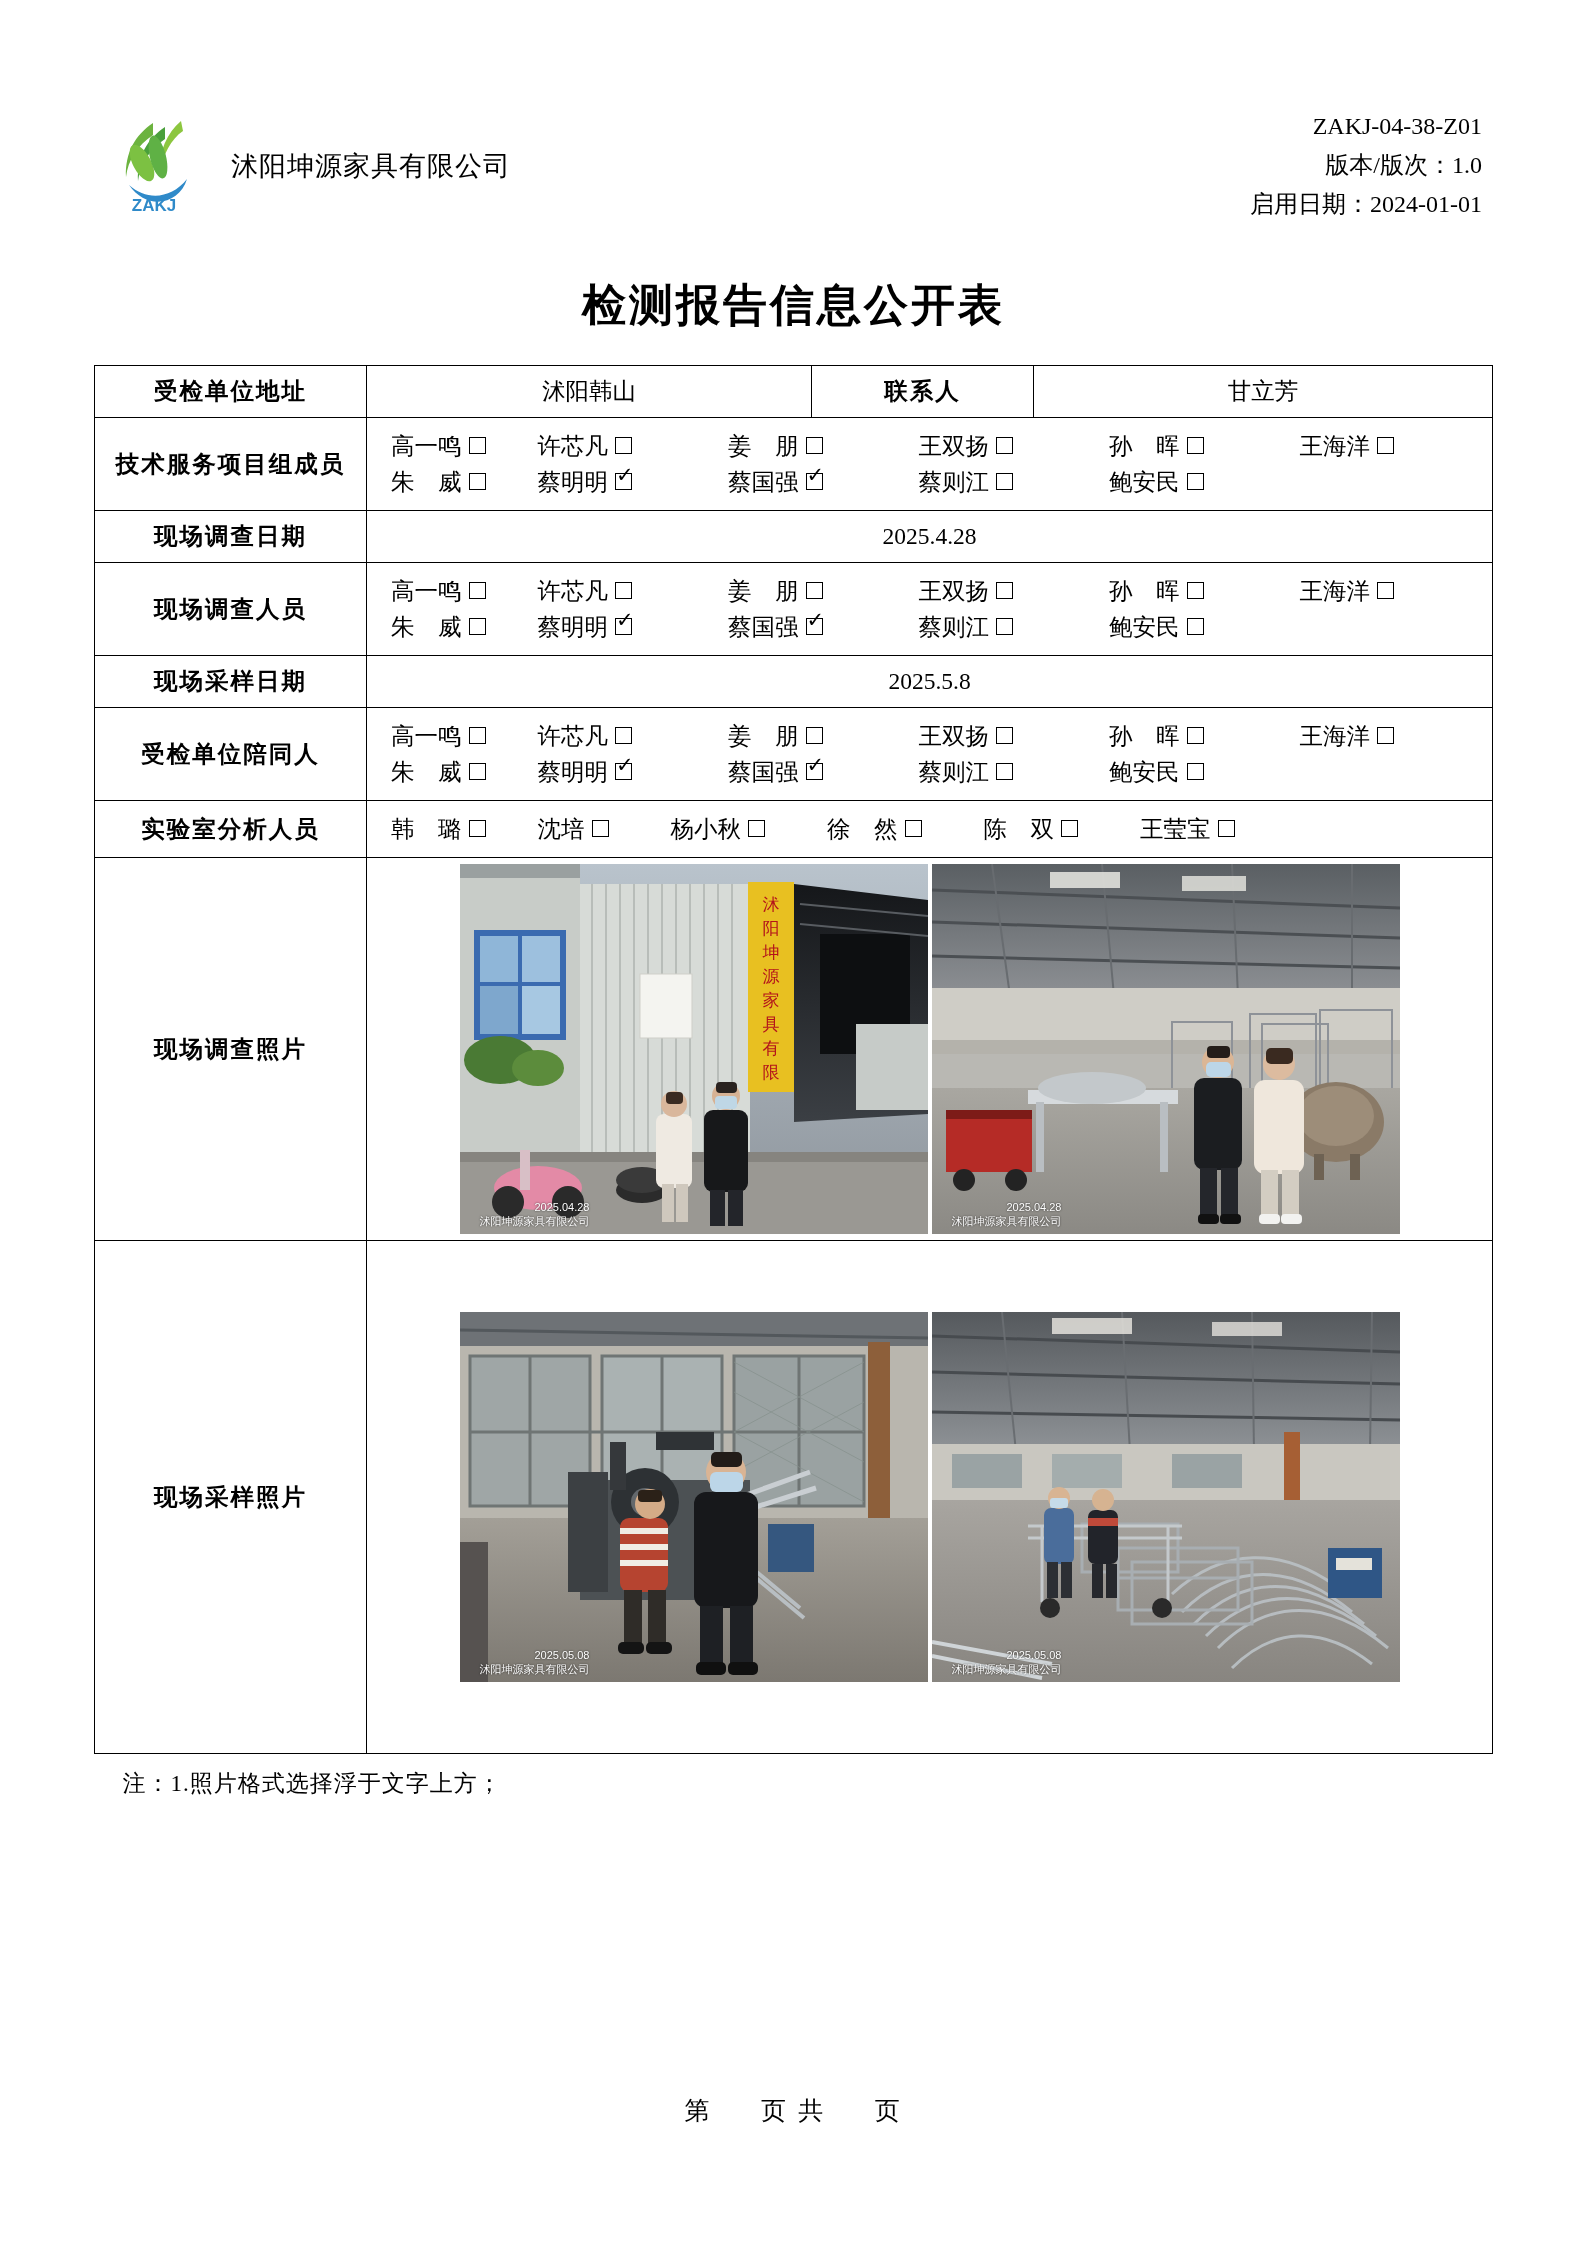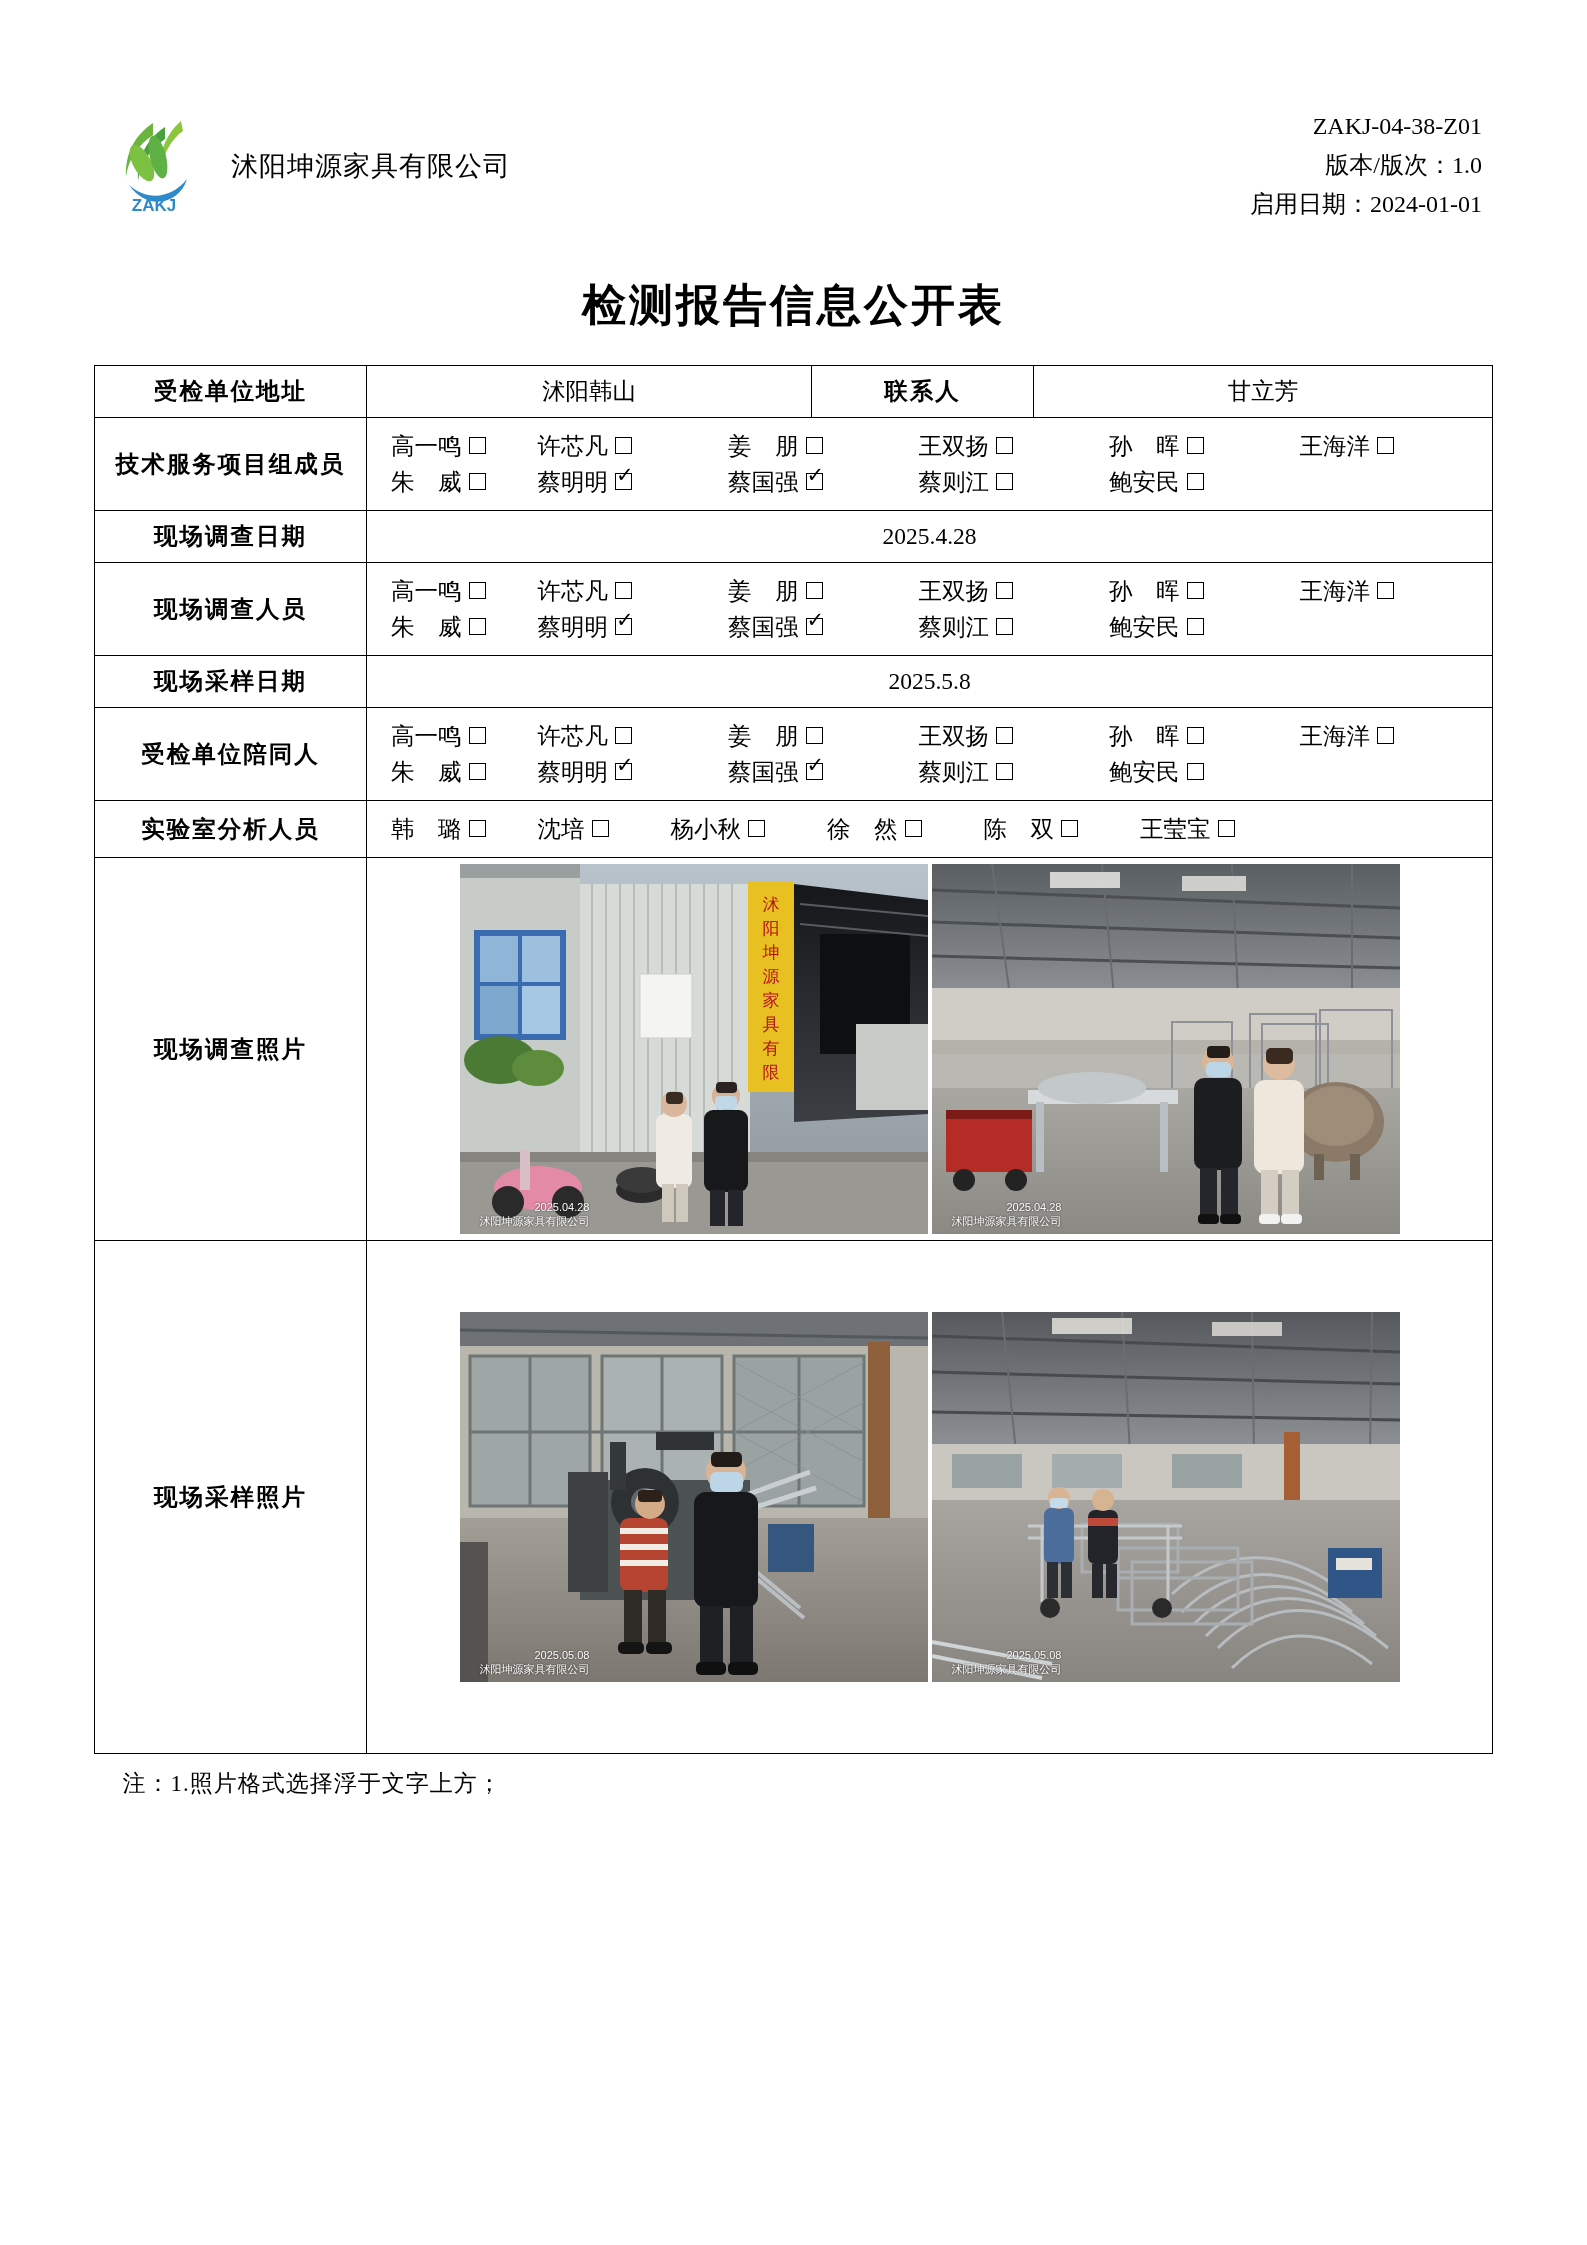--- a/index.html
+++ b/index.html
@@ -834,14 +834,21 @@
             </div>
 
           </div>
         </td>
       </tr>
     </tbody>
   </table>
 
   <div class="note">注：1.照片格式选择浮于文字上方；</div>
 
+  <div class="footer">
+    <span>第</span>
+    <span class="gap"></span>
+    <span>页 共</span>
+    <span class="gap"></span>
+    <span>页</span>
+  </div>
 
 </div>
 
 </body></html>

